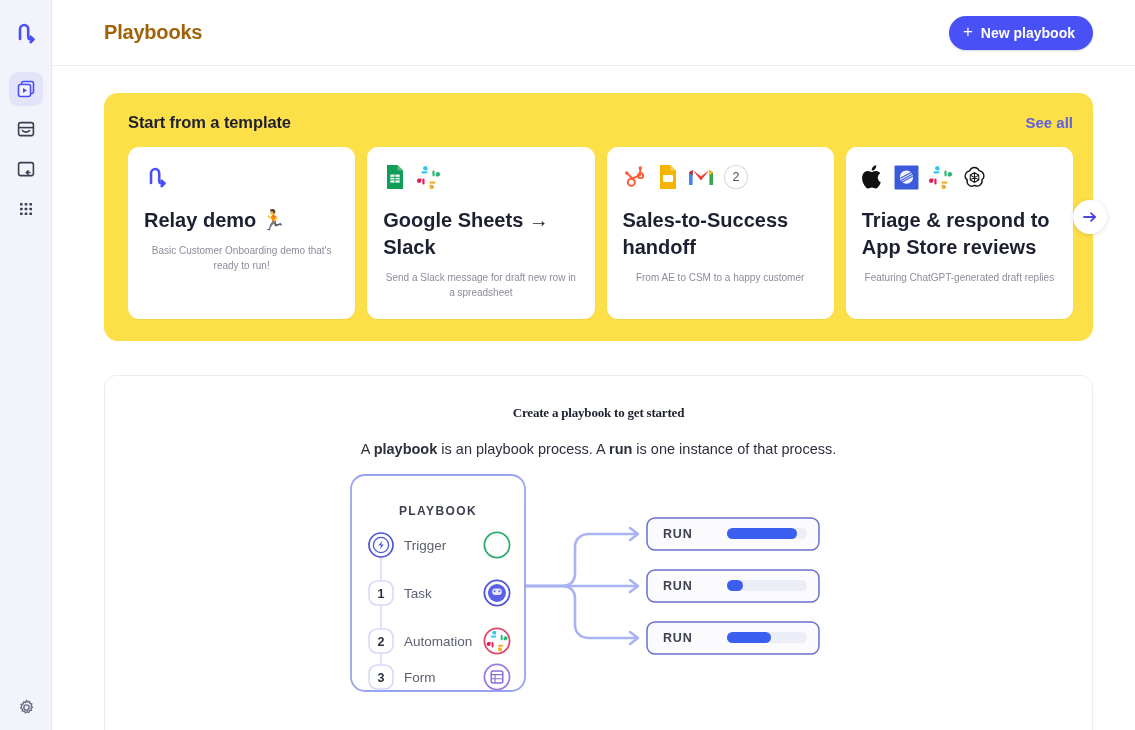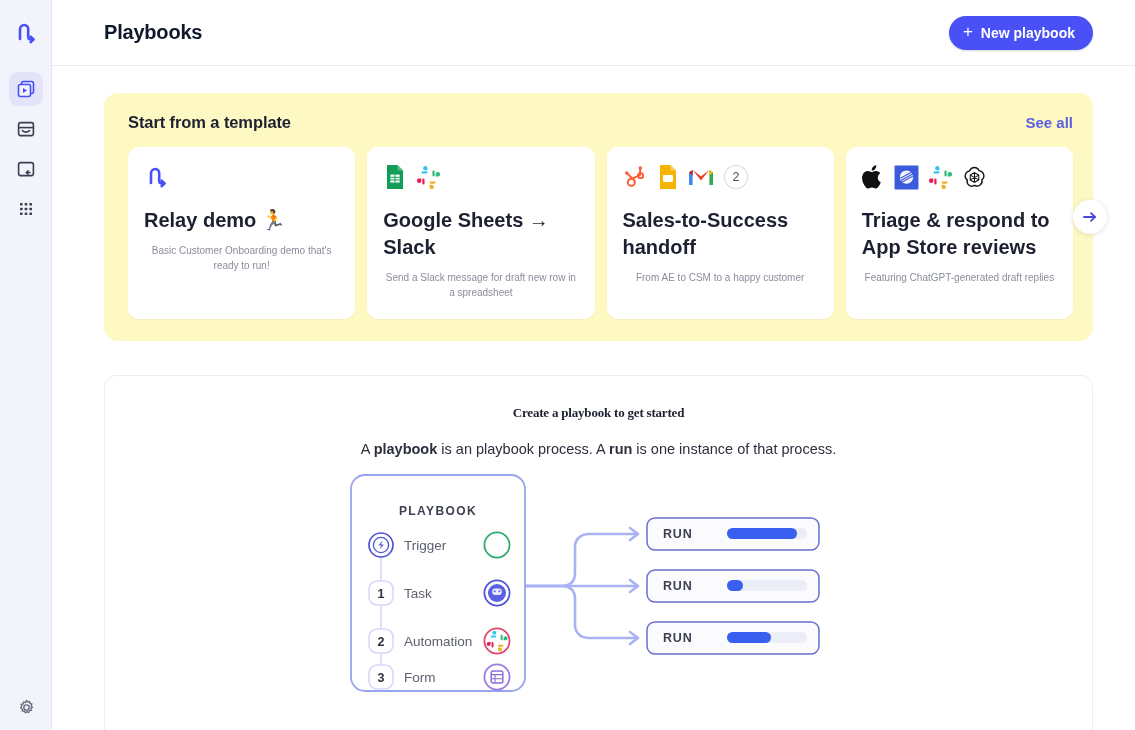--- a/index.html
+++ b/index.html
@@ -44,36 +44,36 @@
   
   .main { flex: 1 1 auto; height: 730px; display: flex; flex-direction: column; background: #fff; }
 
   .topbar {
     height: 66px; flex: 0 0 66px;
     border-bottom: 1px solid #ececf1;
     display: flex; align-items: center; justify-content: space-between;
     padding: 0 42px 0 52px;
     background: #fff;
   }
-  .page-title { font-size: 20px; font-weight: 600; letter-spacing: -0.2px; color: #0f172a; }
+  .page-title { font-size: 20px; font-weight: 600; letter-spacing: -0.2px; color: #a16207; }
   .new-btn {
     background: #4950f6; color: #fff; border: none;
     height: 34px; padding: 0 18px 0 14px; border-radius: 17px;
     font-size: 14px; font-weight: 700; font-family: inherit;
     display: inline-flex; align-items: center; gap: 8px; cursor: pointer;
     box-shadow: 0 1px 2px rgba(30,30,80,.18);
   }
   .plus-glyph { font-size: 17px; font-weight: 400; line-height: 1; position: relative; top: -1px; }
 
   .content { flex: 1 1 auto; overflow: hidden; padding: 0 42px 0 52px; background:#fff; }
 
   
   .tpl-panel {
     margin-top: 27px;
-    background: #fef9c3;
+    background: #fde047;
     border-radius: 14px;
     padding: 20px 20px 22px 24px;
     position: relative;
   }
   .tpl-head { display: flex; align-items: baseline; justify-content: space-between; margin-bottom: 15px; }
   .tpl-title { font-size: 16.5px; font-weight: 700; color: #1d2030; letter-spacing: -0.1px; }
   .see-all { font-size: 15px; font-weight: 600; color: #5b5fe0; cursor: pointer; text-decoration: none; }
 
   .tpl-row { display: flex; gap: 12px; }
   .tpl-card {

